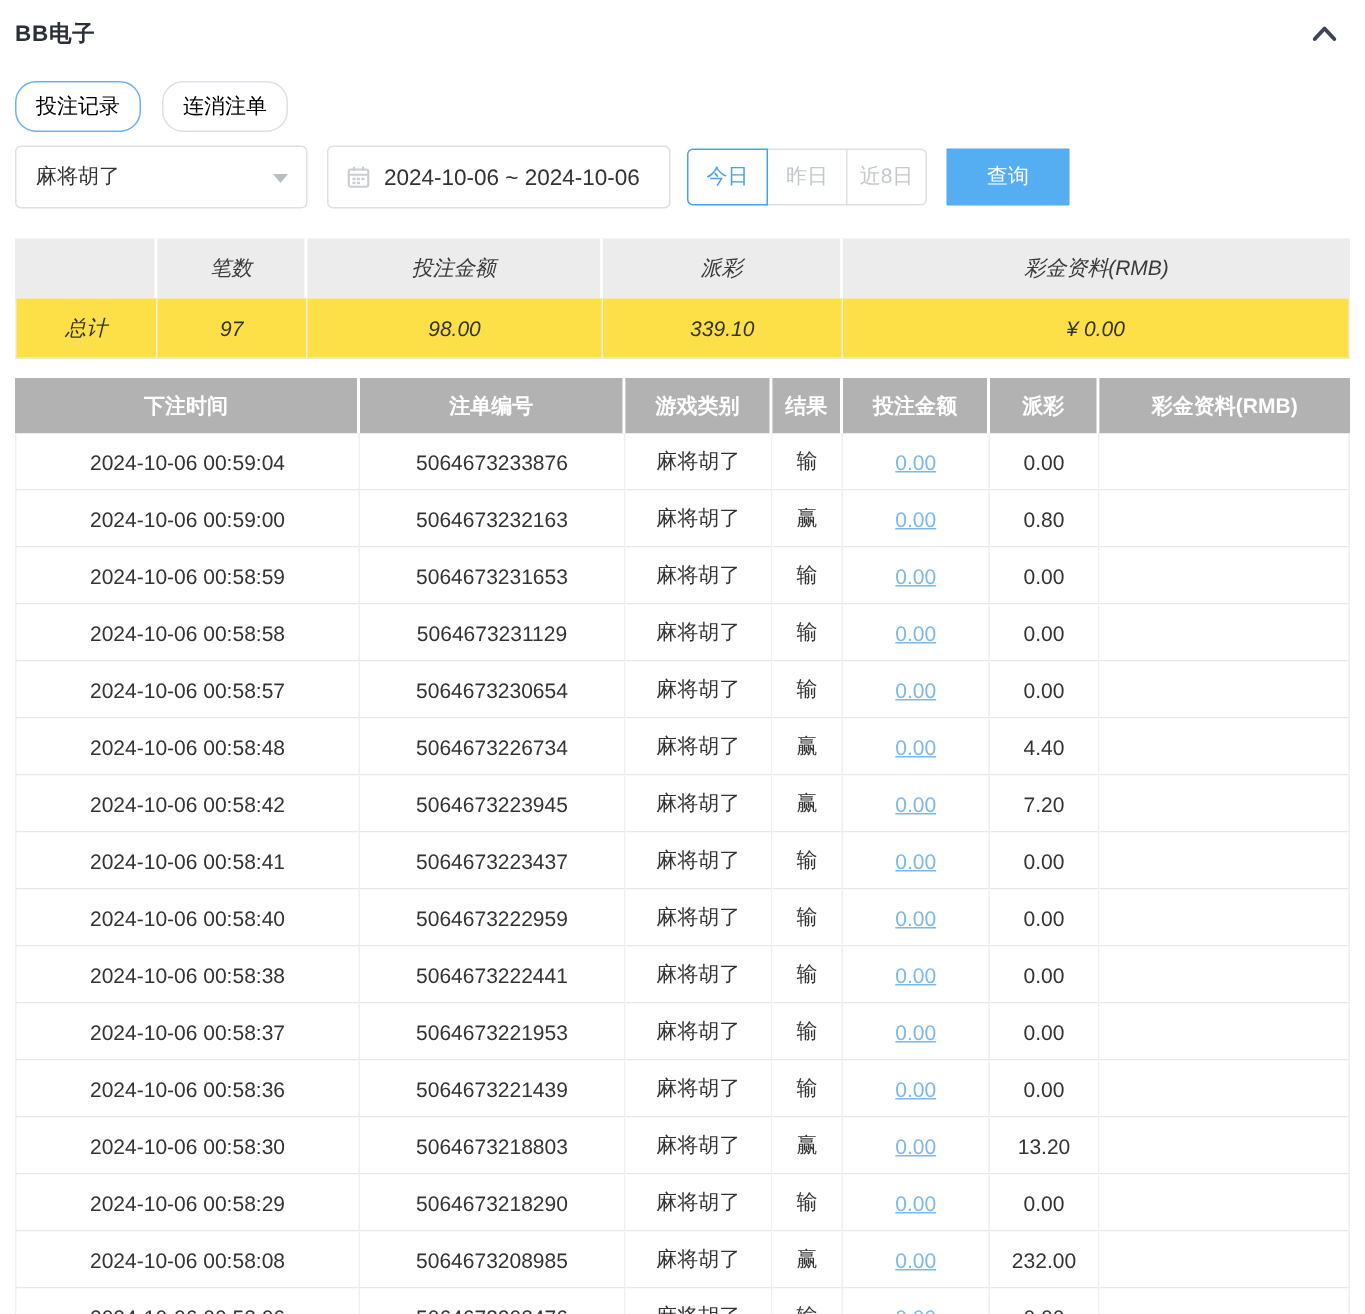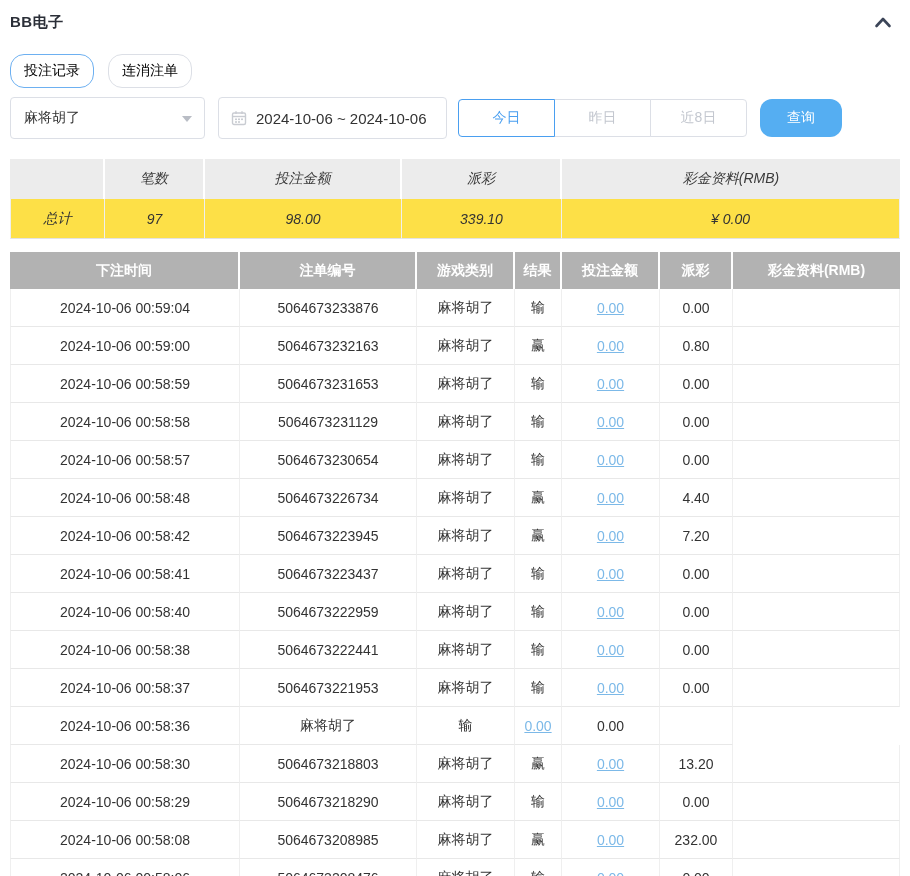--- a/index.html
+++ b/index.html
@@ -22,26 +22,26 @@
   
   .filters { display:flex; align-items:center; margin-top:9px; height:42px; }
   .select-box { position:relative; width:195px; height:42px; border:1px solid #dcdfe6; border-radius:4px;
                 display:flex; align-items:center; padding:0 28px 0 13px; font-size:14px; cursor:pointer; background:#fff; }
   .caret { position:absolute; right:12px; top:18px; width:0; height:0;
            border-left:5px solid transparent; border-right:5px solid transparent; border-top:6px solid #b9bdc5; }
   .date-box { width:229px; height:42px; border:1px solid #dcdfe6; border-radius:4px; margin-left:13px;
               display:flex; align-items:center; padding:0 10px; font-size:15px; cursor:pointer; background:#fff; }
   .date-box .cal { margin:0 9px 0 2px; flex:none; }
   .btn-group { display:flex; margin-left:11px; }
-  .qbtn { width:97px; height:38px; background:#fff; border:1px solid #dcdfe6; color:#c3c7cf; font-size:14px;
+  .qbtn { width:54px; height:38px; background:#fff; border:1px solid #dcdfe6; color:#c3c7cf; font-size:14px;
           display:flex; align-items:center; justify-content:center; cursor:pointer; margin-left:-1px; }
   .qbtn:first-child { margin-left:0; border-radius:4px 0 0 4px; }
   .qbtn:last-child { border-radius:0 4px 4px 0; }
   .qbtn.active { border-color:#4a9ff0; color:#4a9ff0; position:relative; z-index:2; }
-  .search-btn { width:82px; height:38px; margin-left:13px; background:#55aef2; border:none; border-radius:12px;
+  .search-btn { width:82px; height:38px; margin-left:13px; background:#55aef2; border:none; border-radius:0;
                 color:#fff; font-size:14px; display:flex; align-items:center; justify-content:center; cursor:pointer; }
 
   
   .summary { margin-top:20px;font-style:italic; }
   .srow { display:grid; grid-template-columns:95px 100px 197px 160px 338px; width:890px; }
   .srow.shead .scell { background:#ececec; border-right:2px solid #fff; font-size:14px; color:#3a3a3a; }
   .srow.shead .scell:last-child { border-right:none; }
   .scell { height:40px; display:flex; align-items:center; justify-content:center; font-size:14px; }
   .srow.sbody .scell { background:#fde047; border-right:1px solid #efefef; border-bottom:1px solid #e3e3e3; color:#333; }
   .srow.sbody .scell:first-child { border-left:1px solid #efefef; }
@@ -251,20 +251,21 @@
             <div class="mcell">麻将胡了</div>
             <div class="mcell">输</div>
             <div class="mcell">
               <a class="bet-link">0.00</a>
             </div>
             <div class="mcell">0.00</div>
             <div class="mcell"></div>
           </div>
           <div class="mrow mbody">
             <div class="mcell">2024-10-06 00:58:36</div>
+            <div class="mcell">5064673221439</div>
             <div class="mcell">麻将胡了</div>
             <div class="mcell">输</div>
             <div class="mcell">
               <a class="bet-link">0.00</a>
             </div>
             <div class="mcell">0.00</div>
             <div class="mcell"></div>
           </div>
           <div class="mrow mbody">
             <div class="mcell">2024-10-06 00:58:30</div>

